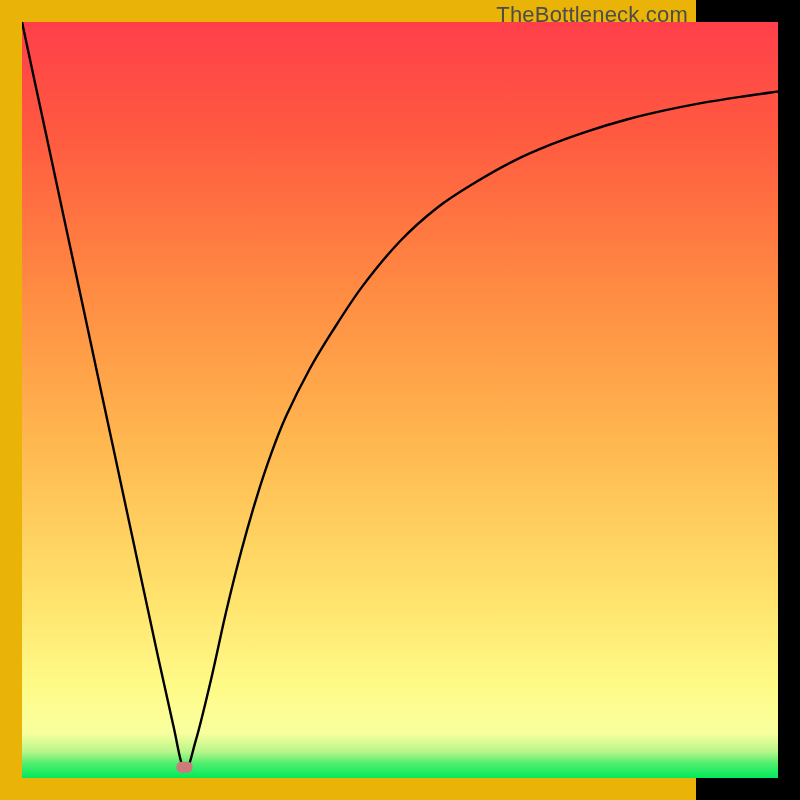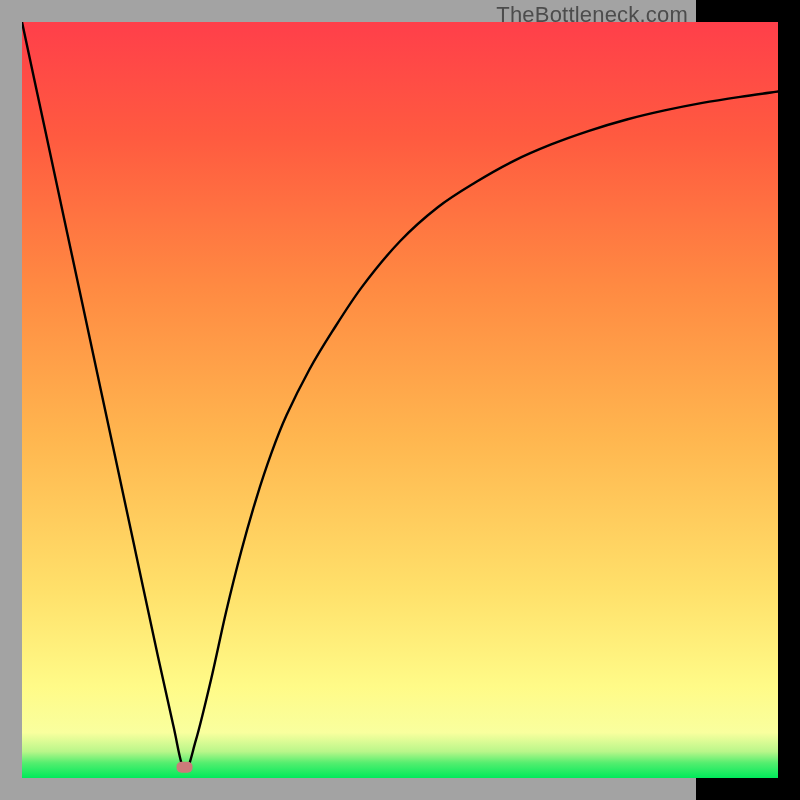--- a/index.html
+++ b/index.html
@@ -8,21 +8,21 @@
     width: 800px;
     height: 800px;
     overflow: hidden;
     background: #000;
     font-family: Arial, Helvetica, sans-serif;
   }
   .frame {
     position: relative;
     width: 696px;
     height: 800px;
-    background: #a3a3a3;
+    background: #eab308;
   }
   .plot-area {
     position: absolute;
     left: 22px;
     top: 22px;
     width: 756px;
     height: 756px;
     overflow: hidden;
   }
   .gradient {

